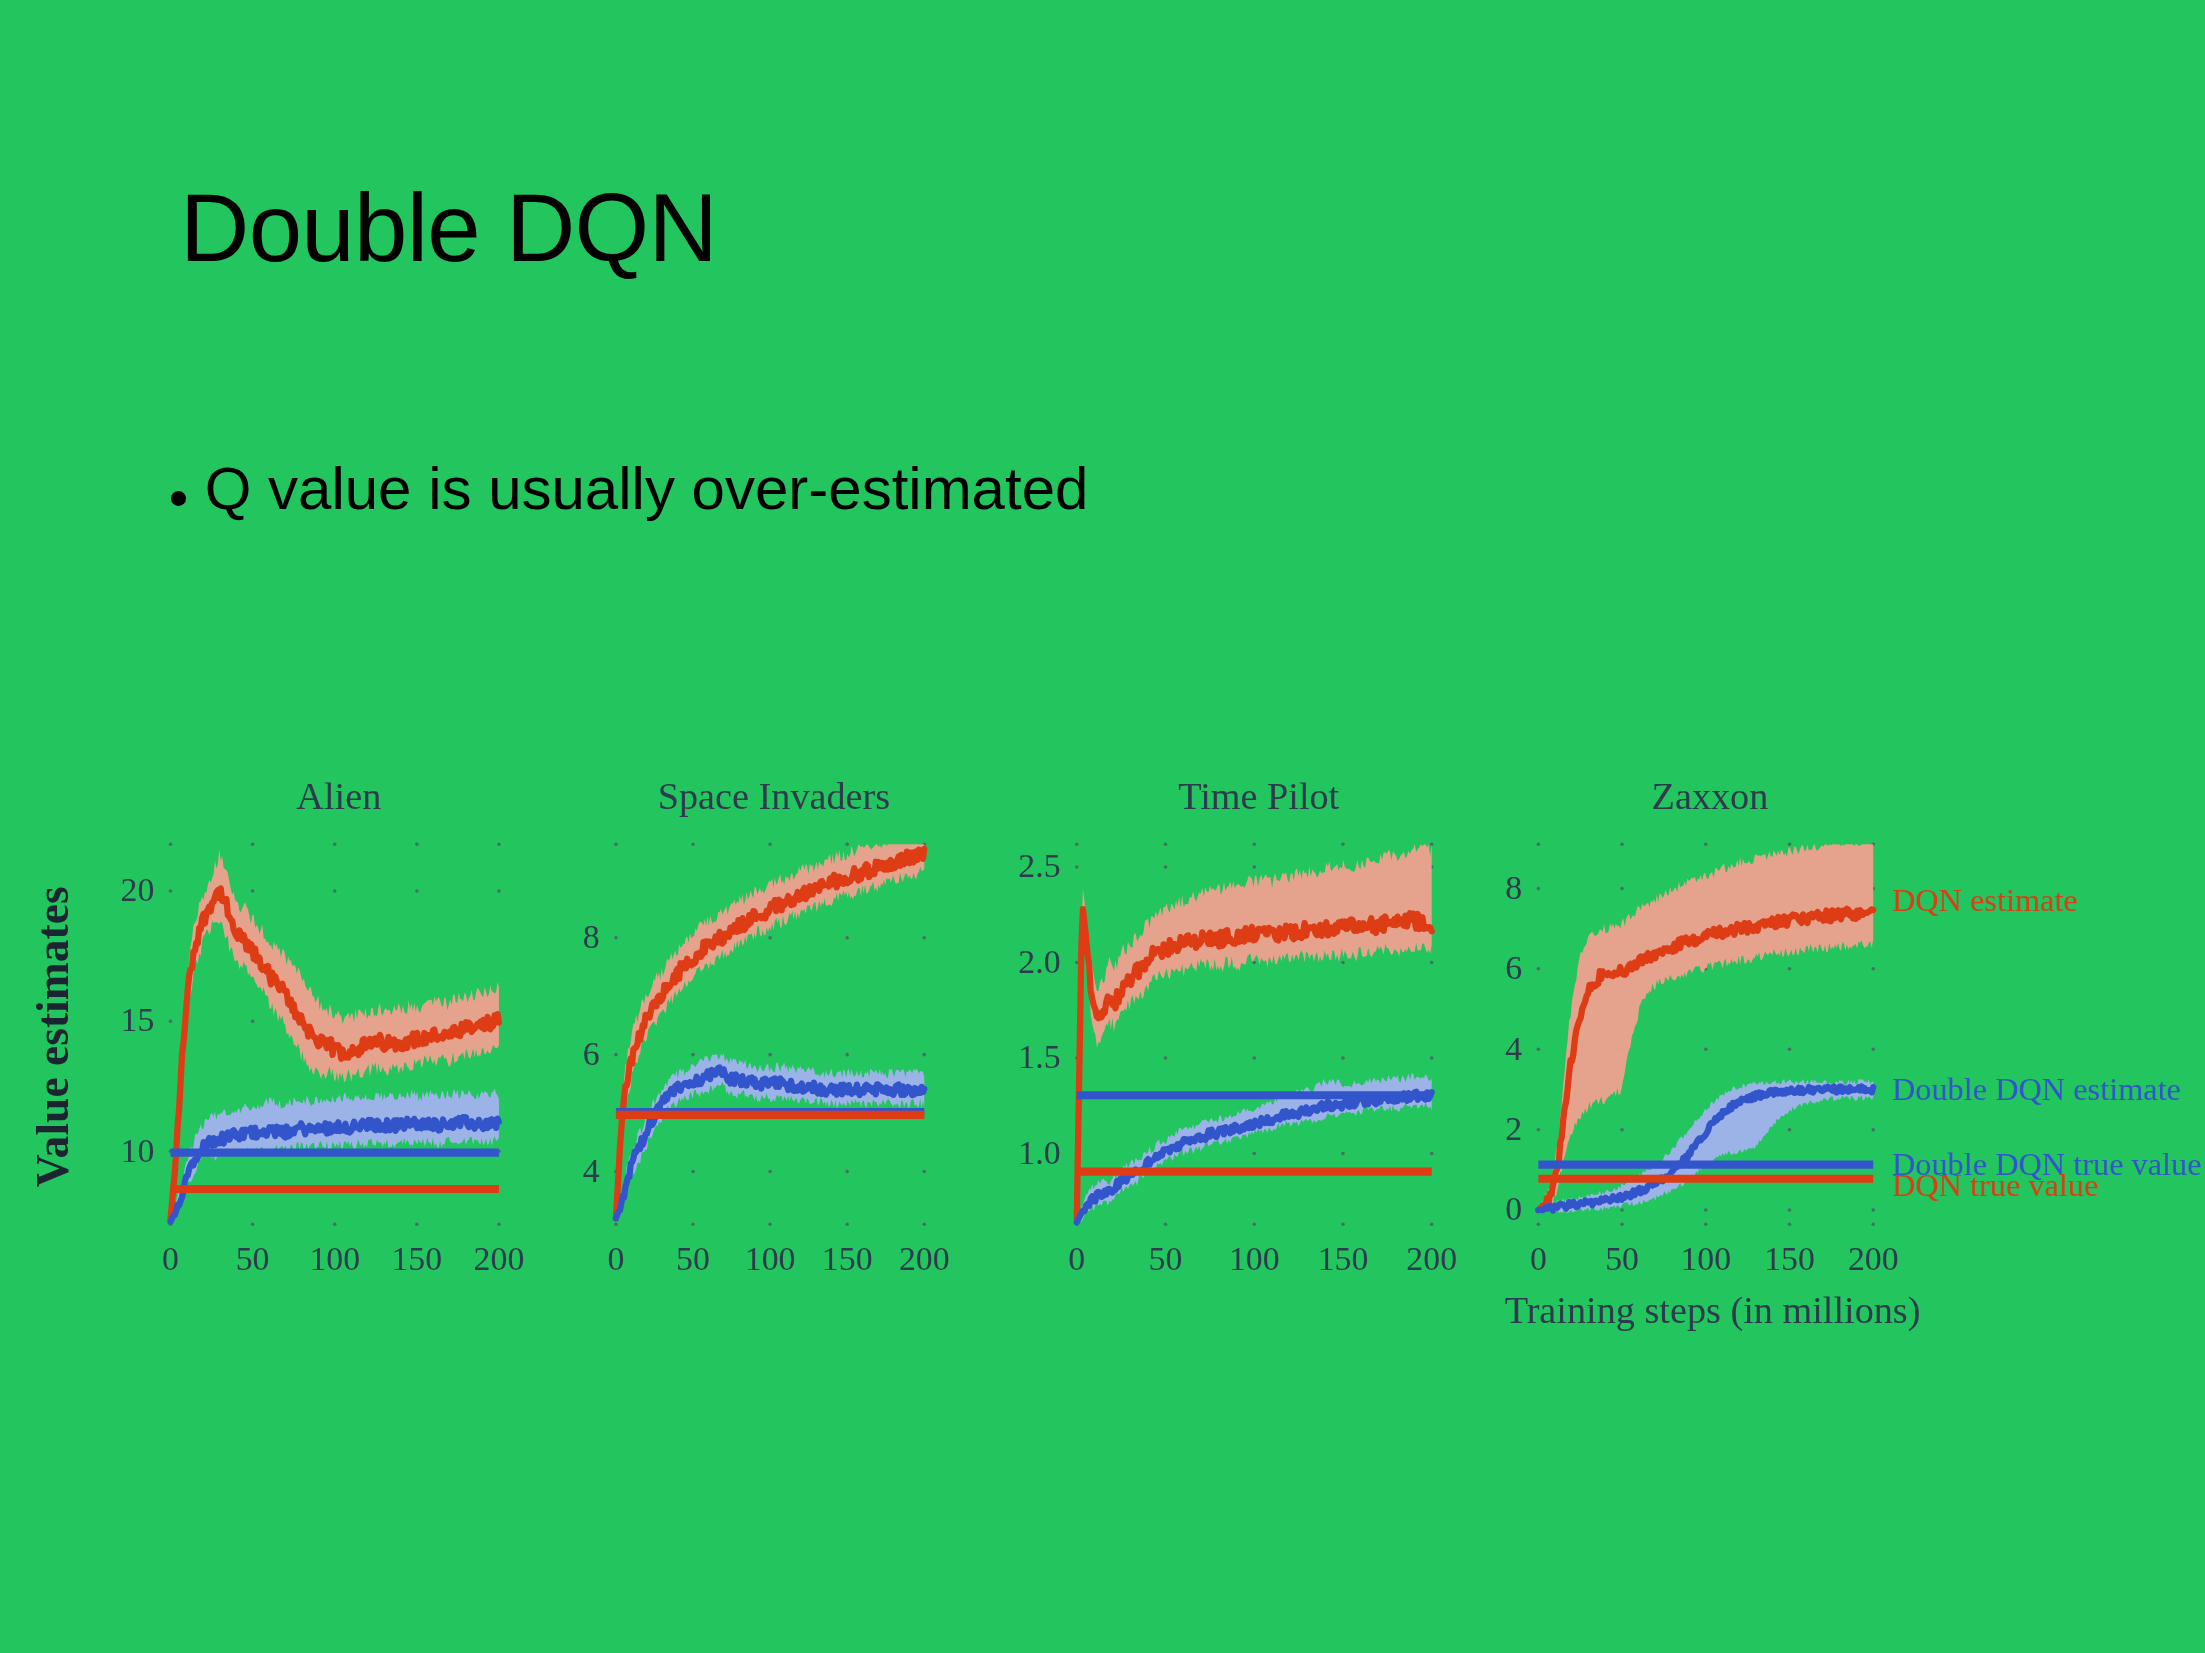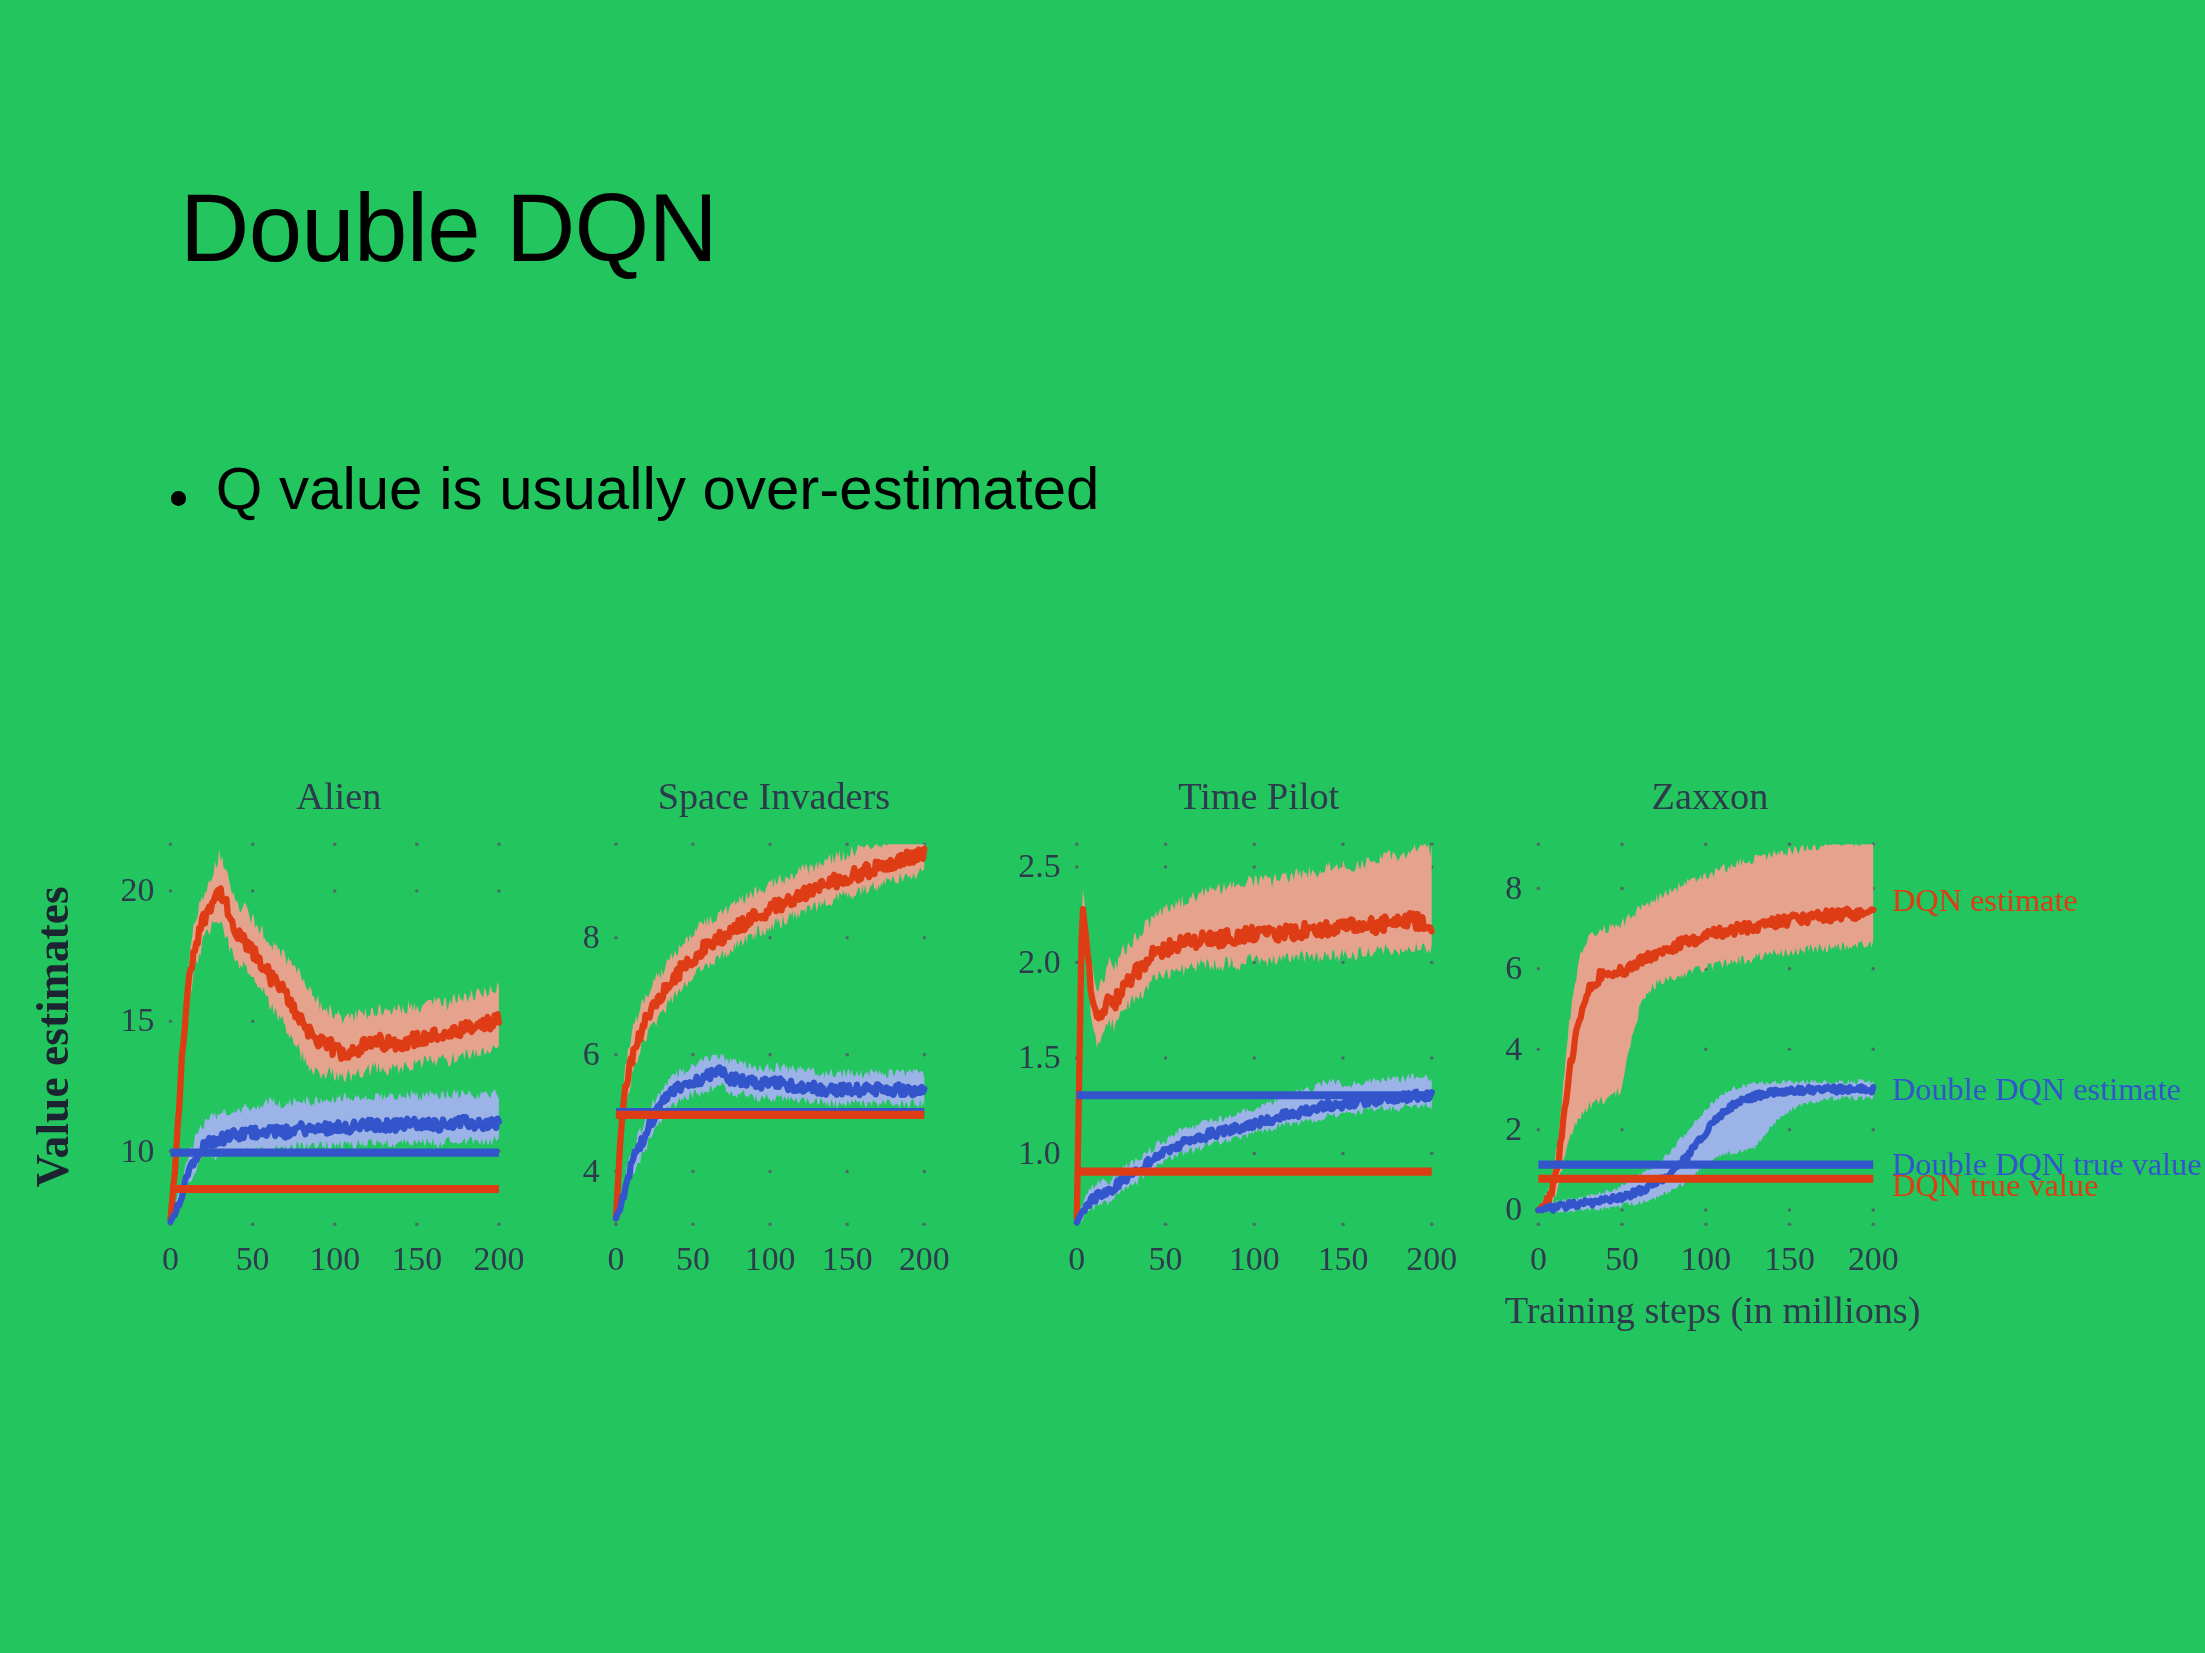--- a/index.html
+++ b/index.html
@@ -22,21 +22,21 @@
     color:#000000;
     white-space:nowrap;
     line-height:1.0;
   }
 
   .bullet-row{
     position:absolute;
     left:171px; top:456px;
     display:flex;
     align-items:flex-start;
-    gap:30px;
+    gap:19px;
   }
   .bullet-dot{
     width:14.7px;height:14.7px;border-radius:50%;
     background:#000;
     margin-top:35px;
     flex:0 0 auto;
   }
   .bullet-text{
     font-family:"Liberation Sans", sans-serif;
     font-weight:400;

